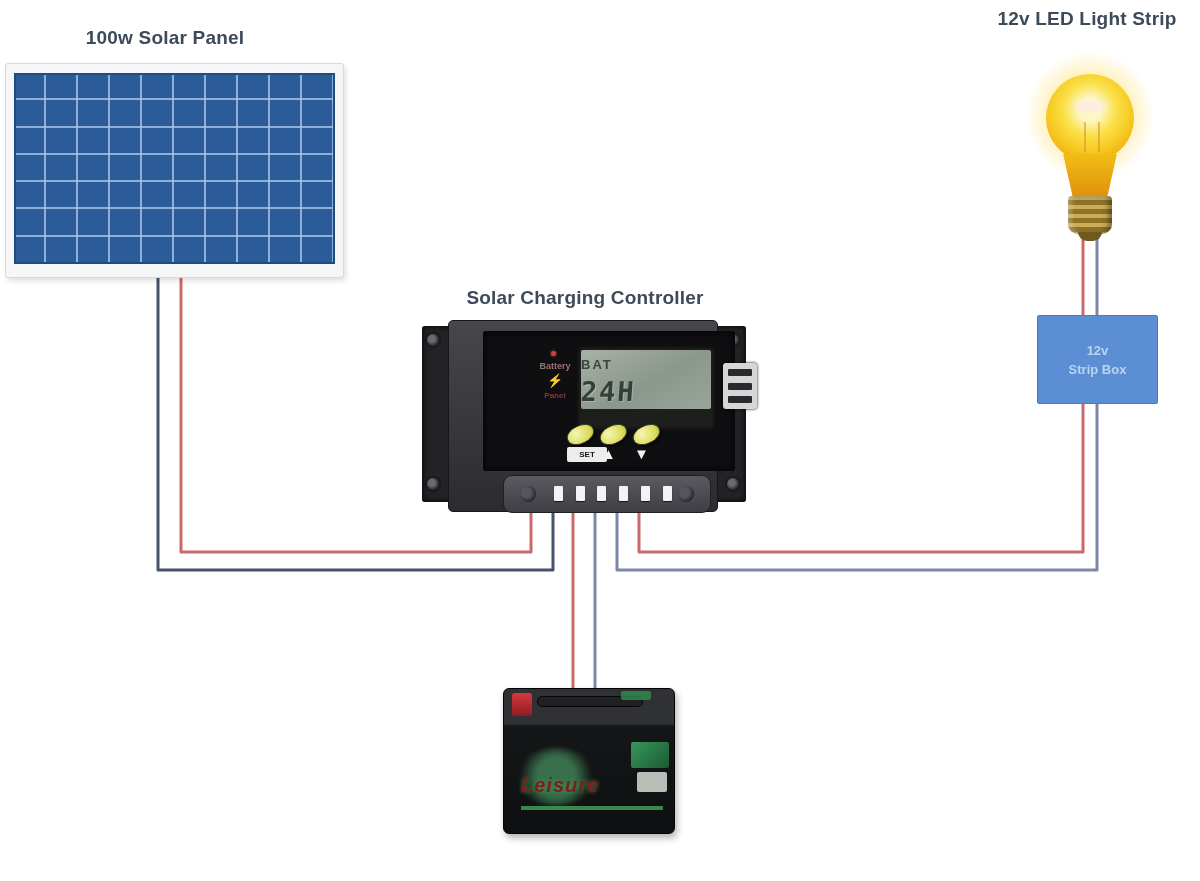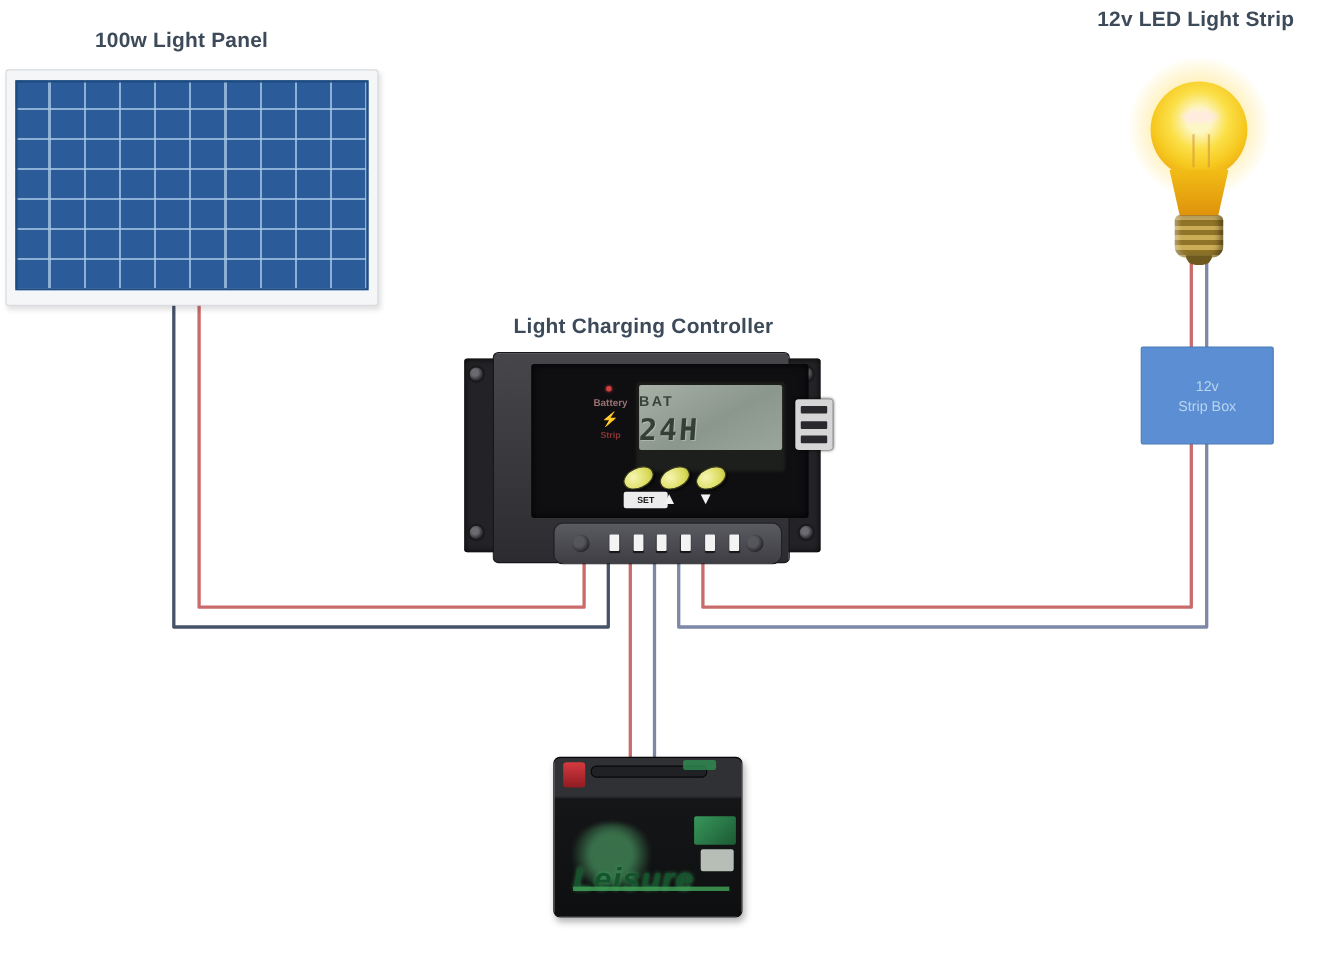--- a/index.html
+++ b/index.html
@@ -72,21 +72,21 @@
   .terminal-bar{position:absolute;left:54px;top:154px;width:206px;height:36px;
     background:linear-gradient(#5a5a61,#3e3e44);border-radius:9px;border:1px solid #202024;}
   .hexscrew{position:absolute;top:10px;width:16px;height:16px;border-radius:50%;
     background:radial-gradient(circle at 40% 40%, #55555c 0 35%, #222226 75%);}
   .pin{position:absolute;top:10px;width:9px;height:15px;background:#f3f3f3;border-radius:1px;
     box-shadow:0 1px 1px rgba(0,0,0,.7);}
   
   .fuse-box{position:absolute;left:1037px;top:315px;width:119px;height:87px;z-index:2;
     background:#5b8ed2;border:1px solid #4a7bb8;border-radius:2px;
     display:flex;flex-direction:column;align-items:center;justify-content:center;gap:4px;
-    color:#b9d4ef;font-weight:normal;font-size:13px;}
+    color:#b9d4ef;font-weight:bold;font-size:13px;}
   
   .bulb{position:absolute;left:1040px;top:60px;width:100px;height:180px;z-index:2;}
   .bulb-glow{position:absolute;left:-14px;top:-8px;width:128px;height:128px;border-radius:50%;
     background:radial-gradient(circle, rgba(255,225,110,.45) 0 45%, rgba(255,225,110,0) 72%);}
   .bulb-glass{position:absolute;left:6px;top:14px;width:88px;height:88px;border-radius:50%;
     background:radial-gradient(circle at 50% 40%, #fdf7c6 0 16%, #fbe049 38%, #f6c81e 62%, #eda312 84%, #e39207 100%);}
   .bulb-highlight{position:absolute;left:34px;top:40px;width:34px;height:12px;border-radius:50%;
     background:rgba(255,230,235,.65);filter:blur(2px);}
   .bulb-filament{position:absolute;left:44px;top:62px;width:12px;height:30px;
     border-left:2px solid rgba(210,150,60,.6);border-right:2px solid rgba(210,150,60,.6);}
@@ -100,63 +100,63 @@
   
   .battery{position:absolute;left:503px;top:688px;width:172px;height:146px;z-index:2;}
   .bat-case{position:absolute;inset:0;background:linear-gradient(#303134 0 24%, #151618 26%, #0e0f10 100%);
     border-radius:6px;border:1px solid #050506;box-shadow:2px 4px 7px rgba(0,0,0,.3);}
   .bat-handle{position:absolute;left:34px;top:8px;width:104px;height:9px;background:#202124;border-radius:5px;border:1px solid #070708;}
   .bat-cap-red{position:absolute;left:9px;top:5px;width:20px;height:23px;background:linear-gradient(#d5393f,#8f1d22);border-radius:3px;}
   .bat-green-mark{position:absolute;left:118px;top:3px;width:30px;height:9px;background:#2f8f52;border-radius:2px;opacity:.8;}
   .bat-label{position:absolute;left:6px;top:52px;width:160px;height:86px;}
   .bat-swirl{position:absolute;left:8px;top:8px;width:78px;height:58px;border-radius:50%;
     background:radial-gradient(circle, rgba(90,190,120,.55) 0 40%, rgba(90,190,120,0) 75%);filter:blur(2px);}
-  .bat-brand{position:absolute;left:12px;top:34px;font-size:29px;font-weight:bold;font-style:italic;
-    color:#14532d;text-shadow:0 0 4px rgba(60,160,90,.8);letter-spacing:1px;margin-top:10px;}
+  .bat-brand{position:absolute;left:12px;top:34px;font-size:20px;font-weight:bold;font-style:italic;
+    color:#7f1d1d;text-shadow:0 0 4px rgba(60,160,90,.8);letter-spacing:1px;}
   .bat-stripe{position:absolute;left:12px;top:66px;width:142px;height:4px;background:#3f9e57;opacity:.85;}
   .bat-badge-green{position:absolute;left:122px;top:2px;width:38px;height:26px;border-radius:2px;
     background:linear-gradient(135deg,#37975a,#1c5a34);}
   .bat-badge-white{position:absolute;left:128px;top:32px;width:30px;height:20px;border-radius:2px;background:#c9d2c9;opacity:.9;}
 </style>
 </head>
 <body>
 
 <div class="canvas">
 
   <svg class="wires" width="1200" height="881" viewBox="0 0 1200 881">
     <polyline points="158,256 158,570 553,570 553,496" fill="none" stroke-width="3" stroke-linejoin="round" stroke="#46536b"></polyline>
     <polyline points="181,270 181,552 531,552 531,496" fill="none" stroke-width="3" stroke-linejoin="round" stroke="#c96b6b"></polyline>
     <polyline points="573,496 573,706" fill="none" stroke-width="3" stroke="#c96b6b"></polyline>
     <polyline points="595,496 595,702" fill="none" stroke-width="3" stroke="#7d88a6"></polyline>
     <polyline points="617,496 617,570 1097,570 1097,238" fill="none" stroke-width="3" stroke-linejoin="round" stroke="#7d88a6"></polyline>
     <polyline points="639,496 639,552 1083,552 1083,238" fill="none" stroke-width="3" stroke-linejoin="round" stroke="#c96b6b"></polyline>
   </svg>
 
-  <div id="lbl-panel" class="diagram-label">100w Light Panel</div>
-  <div id="lbl-controller" class="diagram-label">Light Charging Controller</div>
+  <div id="lbl-panel" class="diagram-label">100w Solar Panel</div>
+  <div id="lbl-controller" class="diagram-label">Solar Charging Controller</div>
   <div id="lbl-led" class="diagram-label">12v LED Light Strip</div>
 
   <div class="solar-frame">
     <div class="solar-cells"></div>
   </div>
 
   <div class="controller">
     <div class="ctrl-flange left"></div>
     <div class="ctrl-flange right"></div>
     <div class="screw" style="left:5px;top:16px;"></div>
     <div class="screw" style="left:5px;top:160px;"></div>
     <div class="screw" style="left:305px;top:16px;"></div>
     <div class="screw" style="left:305px;top:160px;"></div>
 
     <div class="ctrl-body">
       <div class="ctrl-face">
         <div class="led-dot"></div>
         <div class="charging-text">Battery</div>
         <div class="bolt">⚡</div>
-        <div class="batt-text">Strip</div>
+        <div class="batt-text">Panel</div>
 
         <div class="lcd-bezel">
           <div class="lcd">
             <div class="lcd-top">BAT</div>
             <div class="lcd-value">24H</div>
           </div>
         </div>
 
         <div class="usb-module">
           <div class="usb-slot"></div>

